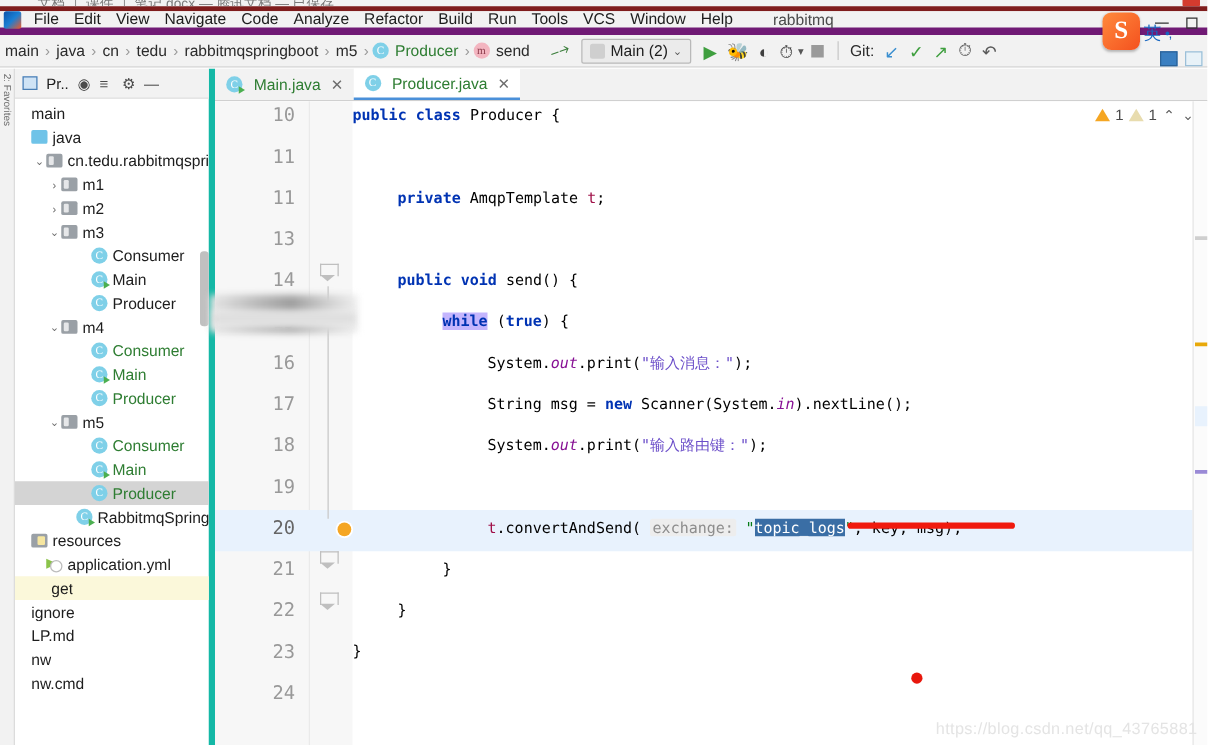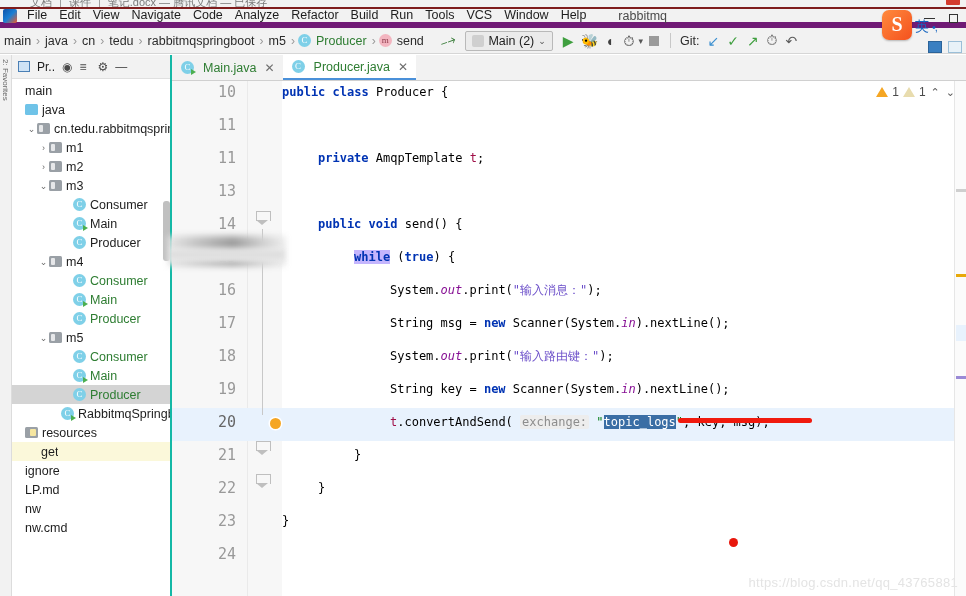--- a/index.html
+++ b/index.html
@@ -11,21 +11,21 @@
     font-family: "Liberation Sans", sans-serif;
     font-size: 12px;
     color: #1a1a1a;
   }
   #app { position: relative; width: 966px; height: 596px; overflow: hidden; }
 
   
   .top-strip {
     position: absolute; top: 0; left: 0; width: 966px; height: 9px;
     background: #f2f2f2; overflow: hidden;
-    border-bottom: 2px solid #7f1d1d;
+    border-bottom: 4px solid #7f1d1d;
   }
   .top-strip .ghost {
     position: absolute; top: -5px; font-size: 11px; color: #7a7a7a;
     white-space: nowrap; font-family: "Liberation Sans", sans-serif;
   }
   .top-strip .ghost-red {
     position: absolute; top: -4px; right: 6px; width: 14px; height: 9px;
     background: #d43b2e; border-radius: 1px;
   }
 
@@ -120,21 +120,21 @@
     position: absolute; top: 55px; left: 0; width: 12px; height: 541px;
     background: #f2f2f2; border-right: 1px solid #dcdcdc;
     font-size: 8px; color: #6a6a6a; writing-mode: vertical-rl;
     line-height: 12px; padding-top: 4px;
   }
   .strip-txt { white-space: nowrap; }
 
   
   .projwin {
     position: absolute; top: 55px; left: 12px; width: 160px; height: 541px;
-    background: #ffffff; border-right: 2px solid #14b8a6;
+    background: #ffffff; border-right: 5px solid #14b8a6;
   }
   .projhead {
     height: 24px; background: #f2f2f2; display: flex; align-items: center;
     gap: 7px; padding: 0 6px; border-bottom: 1px solid #e0e0e0;
   }
   .ph-ico { color: #4a4a4a; font-size: 12px; line-height: 1; }
   .ph-sq { width: 12px; height: 11px; border: 1.4px solid #4a7fb5; background: #cfe3f5; }
   .ph-title { font-size: 12px; color: #1d1d1d; }
   .tree { padding-top: 2px; font-size: 12.5px; color: #1d1d1d; }
   .trow {
@@ -497,20 +497,25 @@
         <div class="trow" style="padding-left: 38px;">
           <span class="arrow"></span>
           <span class="cicon run">C</span>
           <span class="tlabel">RabbitmqSpringbo</span>
         </div>
         <div class="trow" style="padding-left: 2px;">
           <span class="arrow"></span>
           <span class="folder res"></span>
           <span class="tlabel">resources</span>
         </div>
+        <div class="trow" style="padding-left: 14px;">
+          <span class="arrow"></span>
+          <span class="yml"></span>
+          <span class="tlabel">application.yml</span>
+        </div>
         <div class="trow hl" style="padding-left: 18px;">
           <span class="arrow"></span>
           <span class="tlabel">get</span>
         </div>
         <div class="trow" style="padding-left: 2px;">
           <span class="arrow"></span>
           <span class="tlabel">ignore</span>
         </div>
         <div class="trow" style="padding-left: 2px;">
           <span class="arrow"></span>
@@ -578,21 +583,20 @@
     <div class="line" style="left:146px; top:127px;"><span class="kw">public void </span><span>send</span><span>() {</span></div>
 
     <div class="line" style="left:182px; top:160px;"><span class="kw whilehl">while</span><span> (</span><span class="kw">true</span><span>) {</span></div>
 
     <div class="line" style="left:218px; top:193px;"><span>System.</span><span class="fld">out</span><span>.print(</span><span class="strp">"输入消息："</span><span>);</span></div>
 
     <div class="line" style="left:218px; top:226px;"><span>String msg = </span><span class="kw">new </span><span>Scanner(System.</span><span class="fld">in</span><span>).nextLine();</span></div>
 
     <div class="line" style="left:218px; top:259px;"><span>System.</span><span class="fld">out</span><span>.print(</span><span class="strp">"输入路由键："</span><span>);</span></div>
 
-    <div class="line" style="left:218px; top:292px;"><span>String key = </span><span class="kw">new </span><span>Scanner(System.</span><span class="fld">in</span><span>).nextLine();</span></div>
 
     <div class="line" style="left:218px; top:325px;"><span class="tred">t</span><span>.convertAndSend(</span><span>&nbsp;</span><span class="hint">exchange:</span><span>&nbsp;</span><span class="str">"</span><span class="selhl">topic_logs</span><span class="str">"</span><span>, key, msg);</span></div>
 
     <div class="line" style="left:182px; top:358px;"><span>}</span></div>
     <div class="line" style="left:146px; top:391px;"><span>}</span></div>
     <div class="line" style="left:110px; top:424px;"><span>}</span></div>
 
     <div class="inspect">
       <span class="warn-tri"></span>
       <span>1</span>

